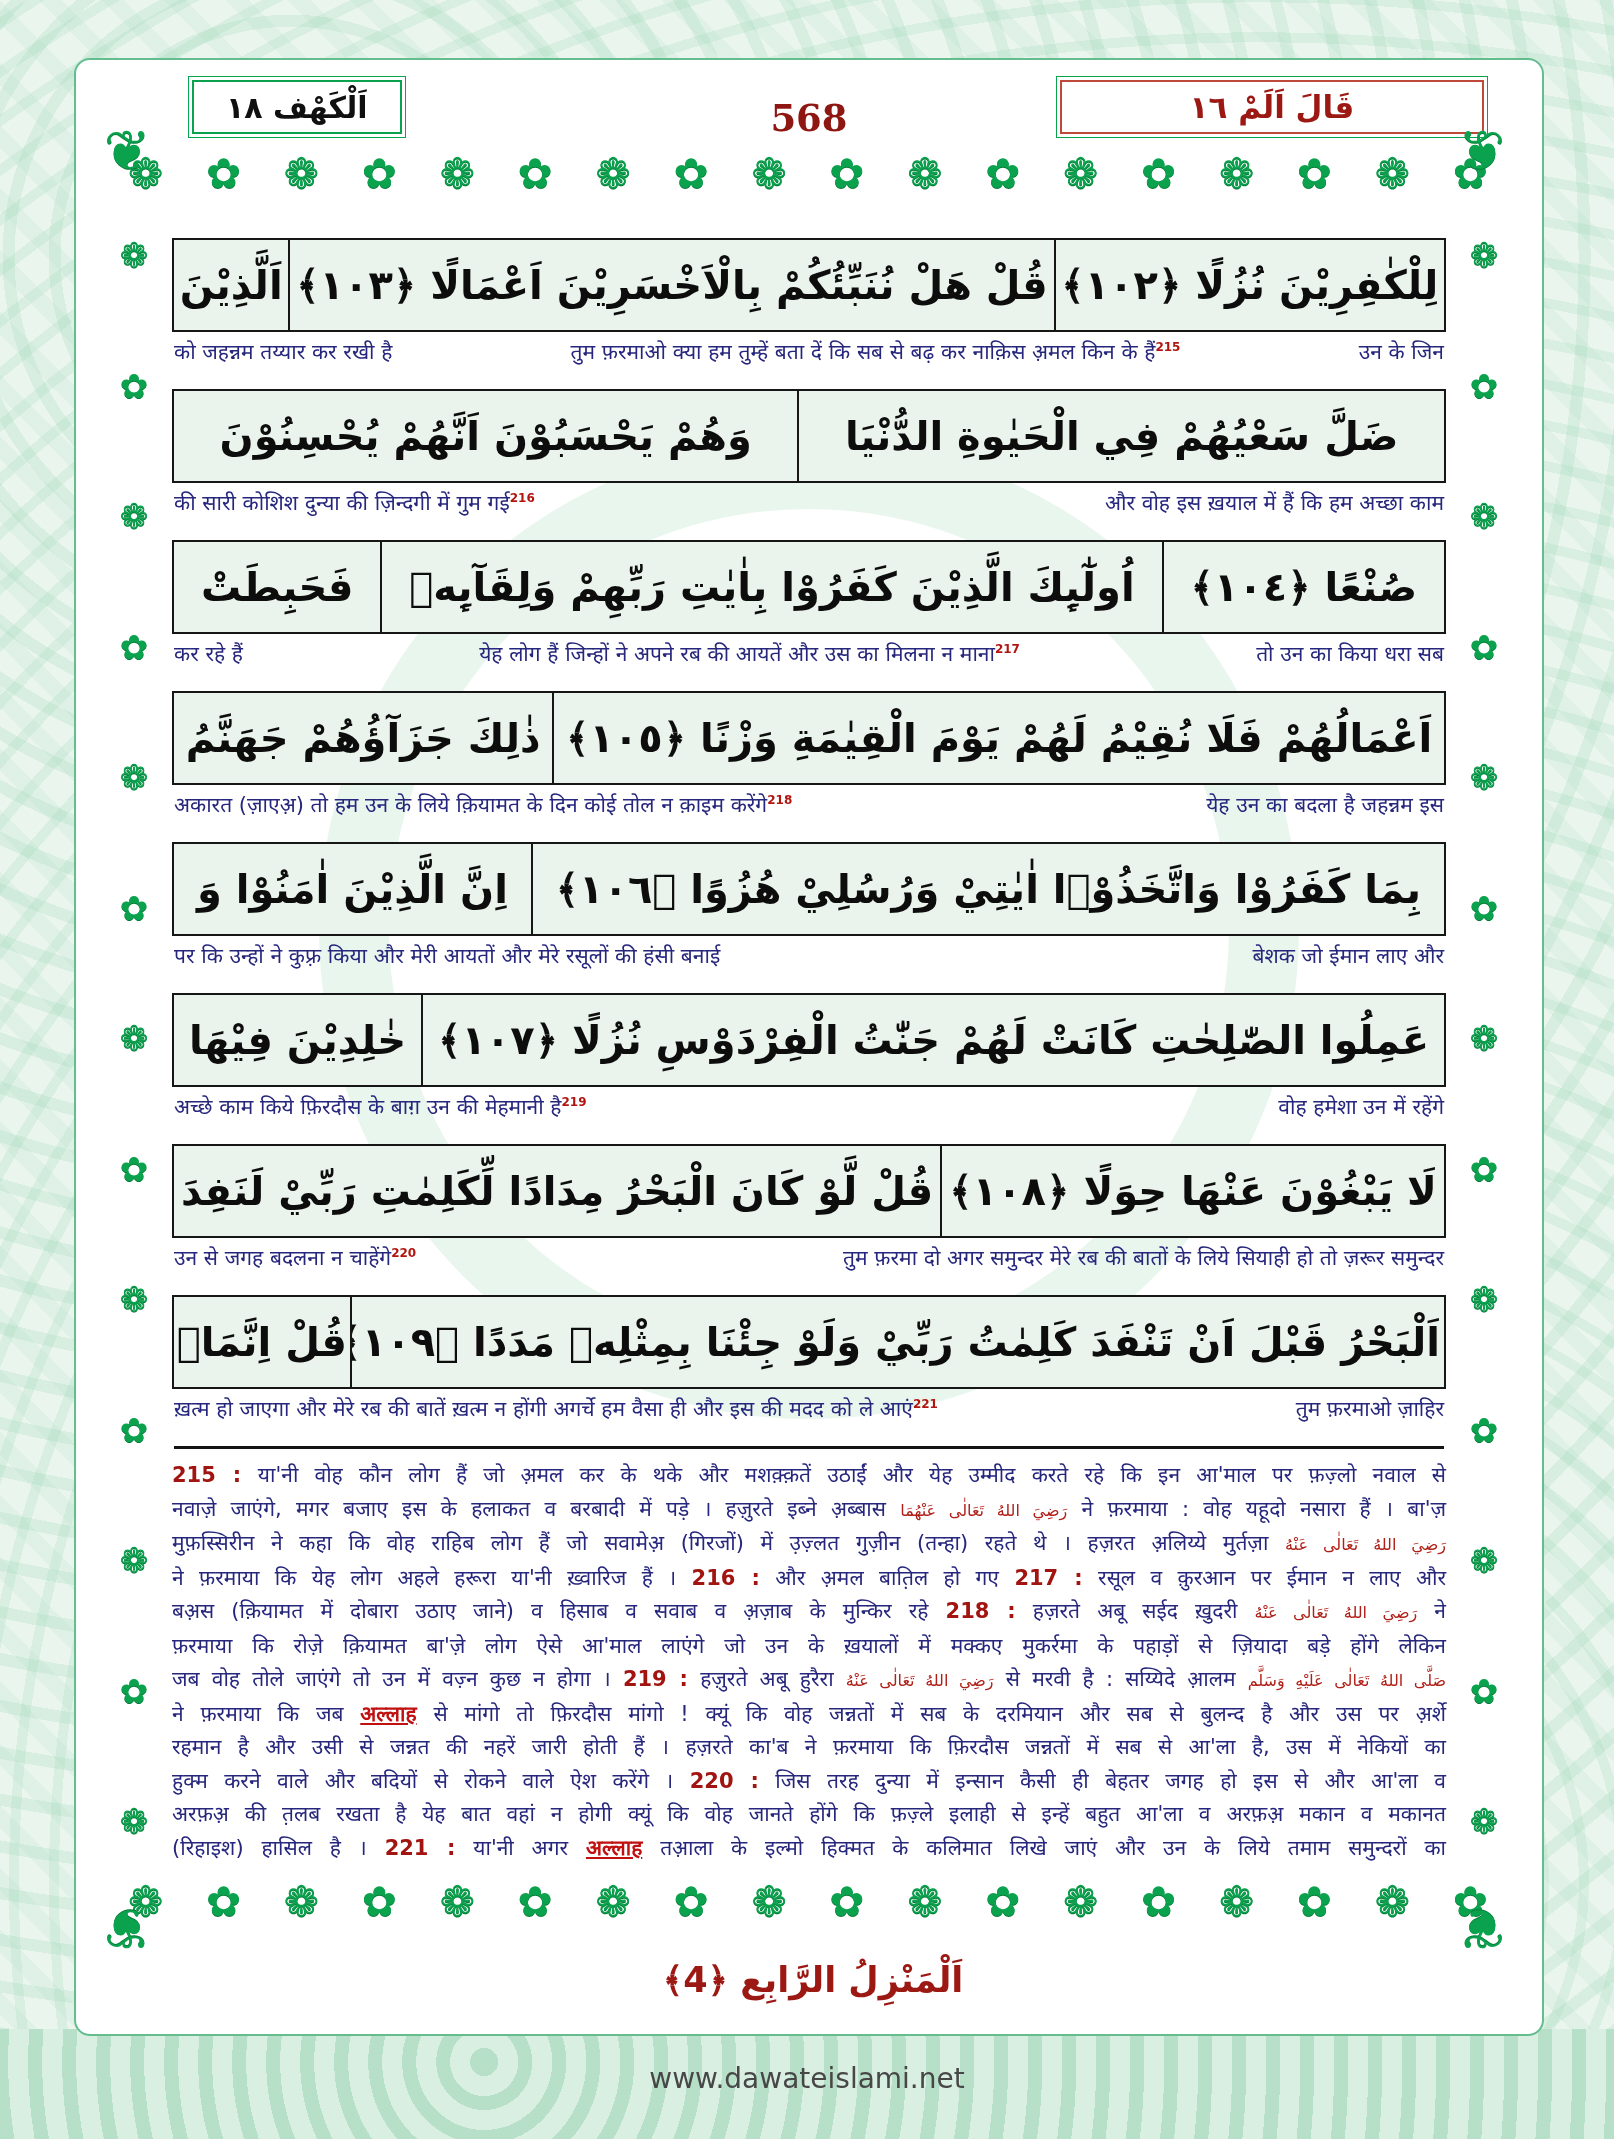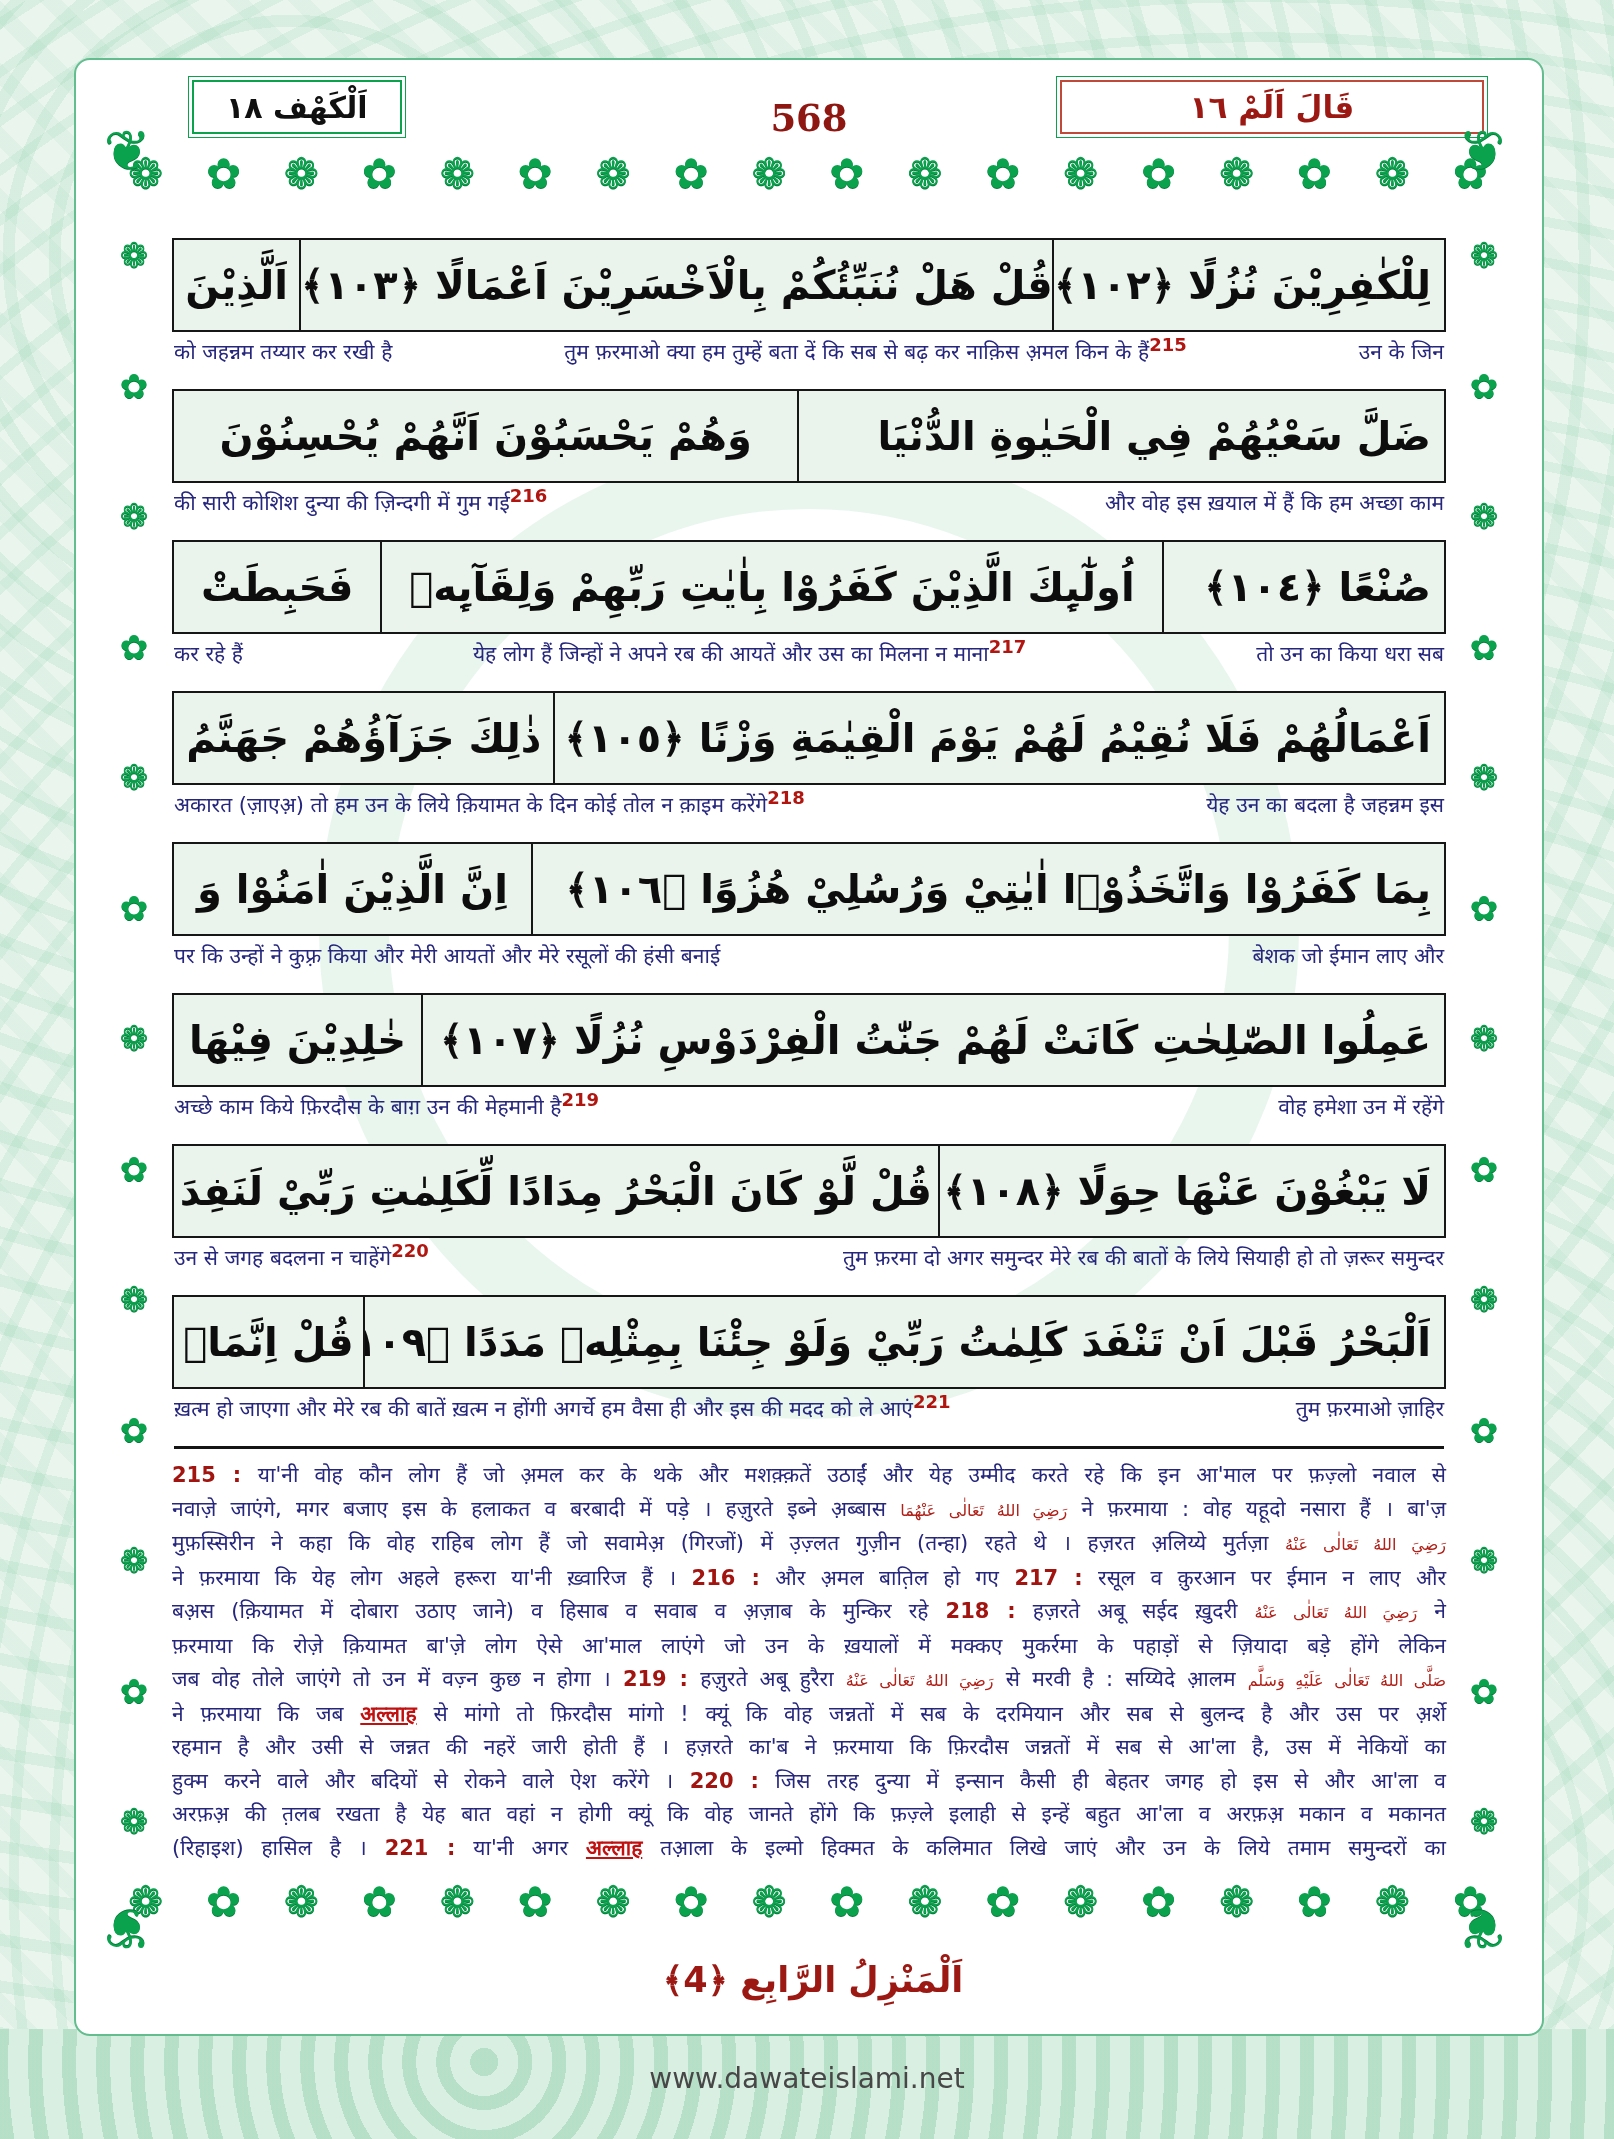--- a/index.html
+++ b/index.html
@@ -37,27 +37,27 @@
   .orn-right{left:1376px;top:164px;width:64px;height:1628px;flex-direction:column;justify-content:space-between;align-items:center;padding:14px 0;box-sizing:border-box;}
   .orn-left .motif,.orn-right .motif{font-size:34px;}
   .corner{position:absolute;font-size:56px;color:#0aa24d;text-shadow:0 1px 0 #067a3a;pointer-events:none;}
   .c-tl{left:28px;top:58px;} .c-tr{left:1382px;top:58px;transform:scaleX(-1);}
   .c-bl{left:28px;top:1836px;transform:scaleY(-1);} .c-br{left:1382px;top:1836px;transform:scale(-1,-1);}
 
   
   .content{position:absolute;left:96px;top:178px;width:1274px;}
   .block{margin-bottom:22px;}
   .arabic-box{height:90px;border:2.5px solid #161616;background:#ebf4ec;display:flex;direction:rtl;align-items:center;}
-  .aseg{flex:1 1 auto;text-align:right;padding:0 13px;direction:rtl;white-space:nowrap;
+  .aseg{flex:1 1 auto;text-align:center;padding:0 4px;direction:rtl;white-space:nowrap;
     color:#0d0d0d;font-size:40px;font-weight:bold;line-height:84px;overflow:hidden;}
   .aseg + .aseg{border-right:2.5px solid #161616;height:100%;display:flex;align-items:center;justify-content:center;}
   .hindi-line{display:flex;justify-content:space-between;margin:5px 2px 0;height:30px;
     color:#26267d;font-size:21px;line-height:30px;}
   .hseg{white-space:nowrap;}
-  .hseg sup{color:#b01510;font-weight:bold;font-size:18px;line-height:0;}
+  .hseg sup{color:#b01510;font-weight:bold;font-size:12px;line-height:0;}
 
   
   .fn-divider{height:3px;background:#141414;margin:10px 2px 10px;}
   .fnotes{color:#26267d;font-size:21px;line-height:33.5px;}
   .fline{text-align:justify;text-align-last:justify;}
   .fline .num{color:#a11410;font-weight:bold;}
   .fline .ar{color:#b02018;font-size:16px;direction:rtl;unicode-bidi:embed;}
   .fline .allah{color:#c01010;font-weight:bold;text-decoration:underline;}
 
   

